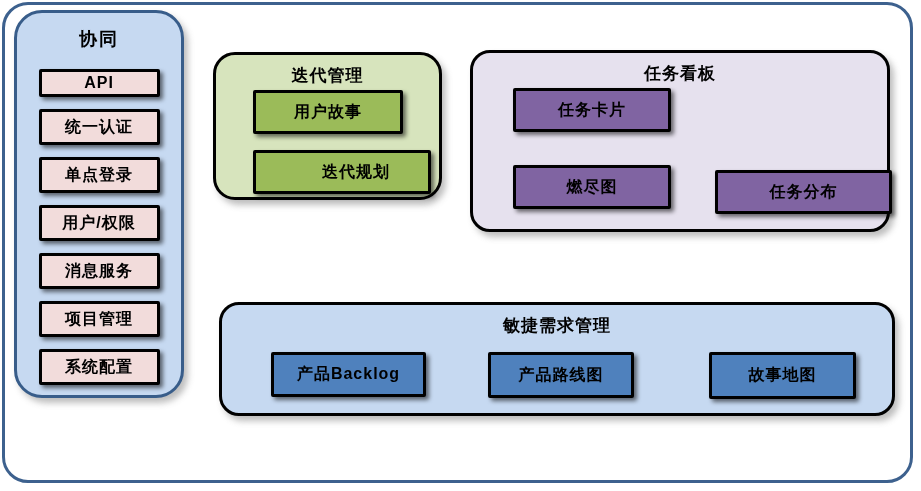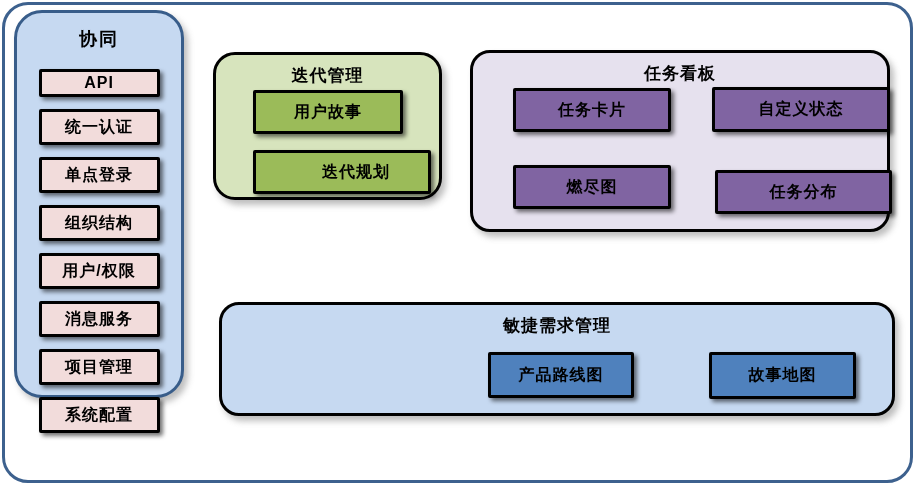--- a/index.html
+++ b/index.html
@@ -80,40 +80,39 @@
 
 <div class="page">
   <div class="frame"></div>
 
   <aside class="sidebar">
     <div class="side-title">协同</div>
     <div class="side-items">
       <div class="pill short">API</div>
       <div class="pill">统一认证</div>
       <div class="pill">单点登录</div>
-      <div class="pill">组织结构</div>
       <div class="pill">用户/权限</div>
       <div class="pill">消息服务</div>
       <div class="pill">项目管理</div>
       <div class="pill">系统配置</div>
     </div>
   </aside>
 
   <section class="panel panel-iteration">
     <div class="panel-title">迭代管理</div>
     <div class="pill g1">用户故事</div>
     <div class="pill g2">迭代规划</div>
   </section>
 
   <section class="panel panel-kanban">
     <div class="panel-title">任务看板</div>
     <div class="pill k1">任务卡片</div>
-    <div class="pill k2">自定义状态</div>
     <div class="pill k3">燃尽图</div>
     <div class="pill k4">任务分布</div>
   </section>
 
   <section class="panel panel-req">
     <div class="panel-title">敏捷需求管理</div>
+    <div class="pill r1">产品Backlog</div>
     <div class="pill r2">产品路线图</div>
     <div class="pill r3">故事地图</div>
   </section>
 </div>
 
 </body></html>

